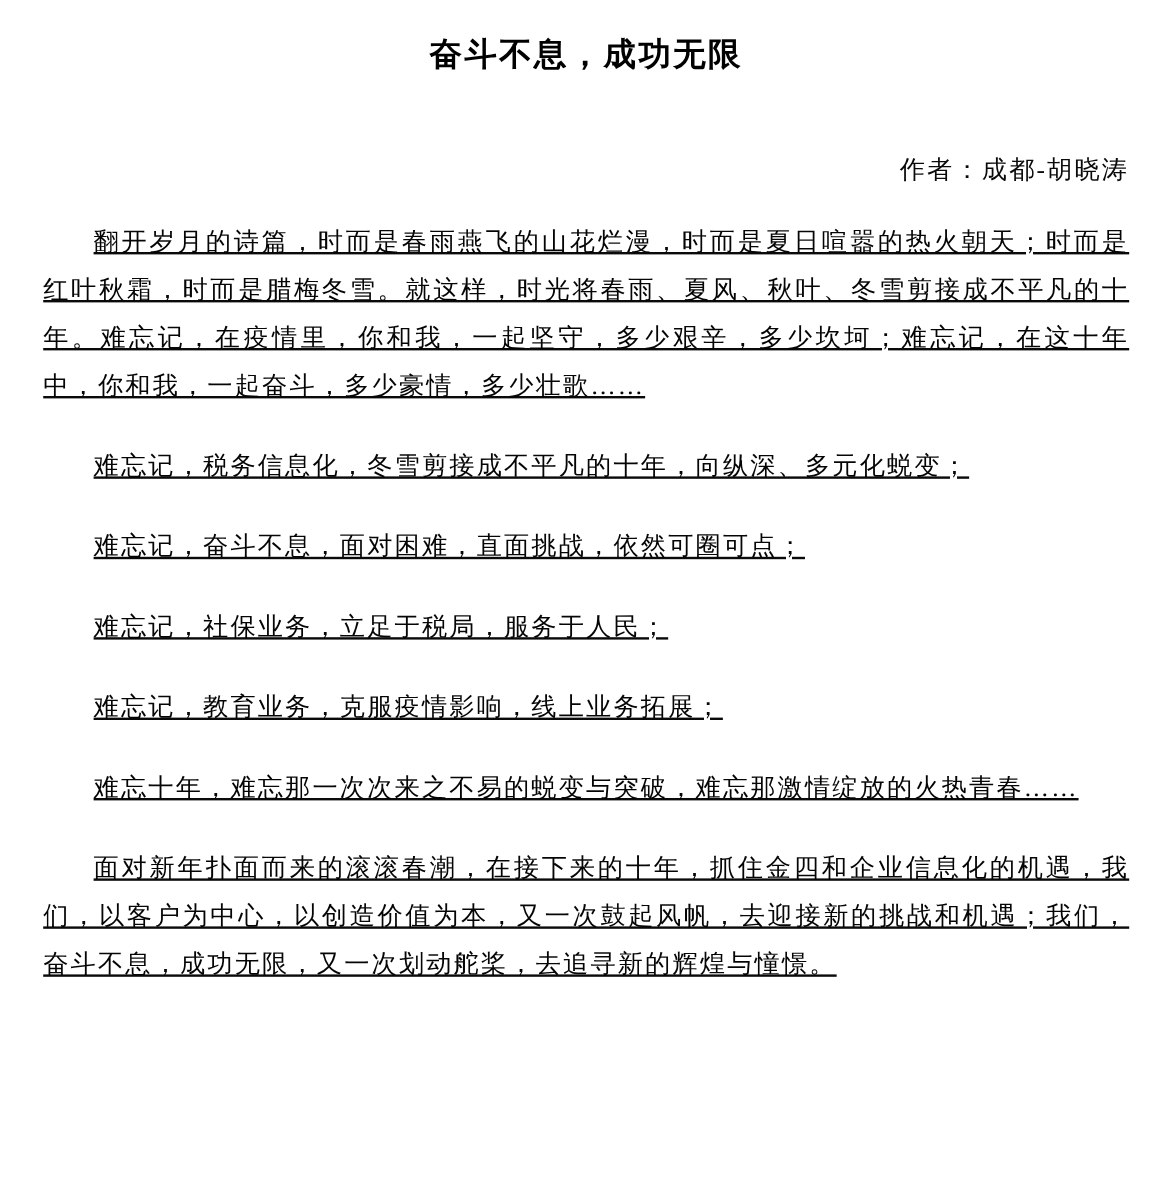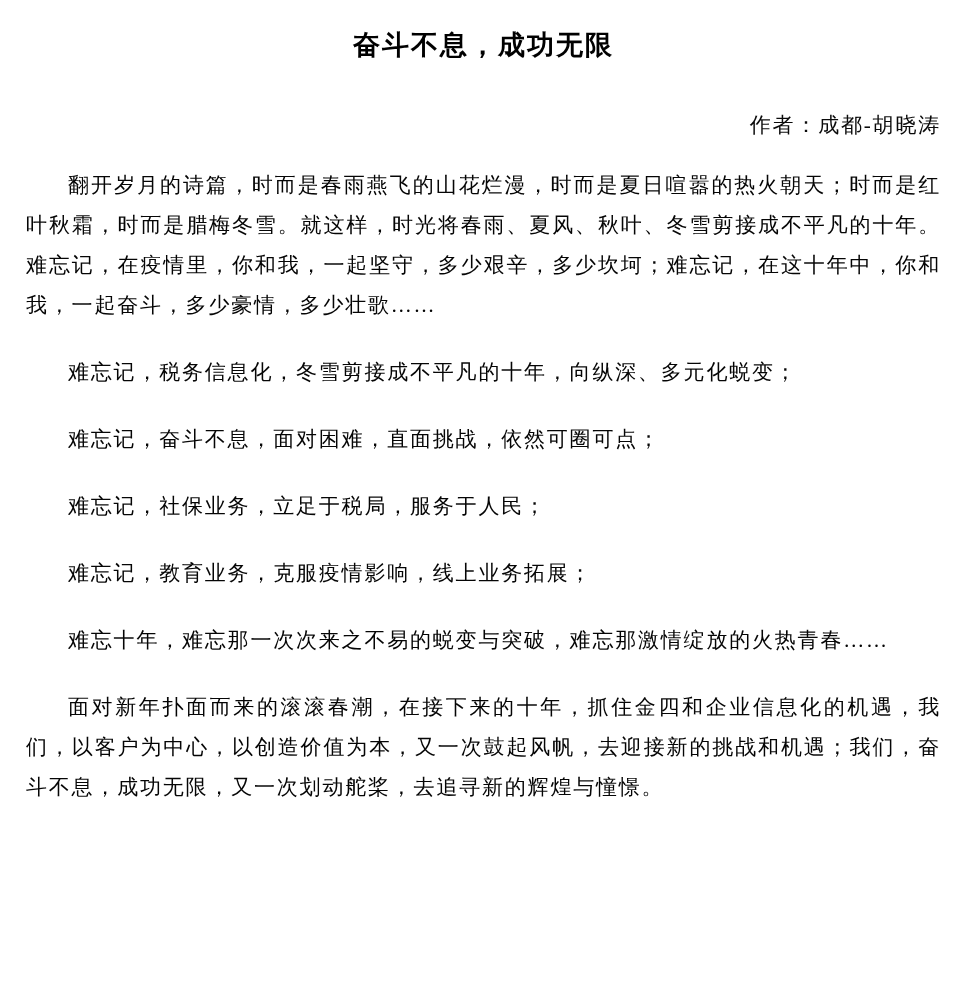--- a/index.html
+++ b/index.html
@@ -8,42 +8,43 @@
     background: #ffffff;
   }
   .page {
     position: relative;
     box-sizing: border-box;
     width: 969px;
     height: 993px;
     background: #ffffff;
     color: #0a0a0a;
     font-family: "Liberation Serif", "DejaVu Serif", serif;
-    padding: 24px 28px 0 26px;
+    padding: 24px 28px 0 36px;
     overflow: hidden;
   }
   .doc-title {
     margin: 0;
     padding-top: 4px;
     text-align: center;
     font-size: 27px;
     font-weight: 600;
     letter-spacing: 2px;
     line-height: 34px;
     color: #000000;
   }
   .author-line {
-    margin-top: 50px;
+    margin-top: 66px;
     text-align: right;
     font-size: 21px;
     letter-spacing: 1.8px;
     line-height: 26px;
   }
   .body-text {
     margin-top: 18px;
+    text-decoration: underline;
   }
   .body-text p {
     margin: 27px 0 0 0;
     font-size: 21px;
     line-height: 40px;
     letter-spacing: 1.8px;
     text-indent: 42px;
     text-align: justify;
     color: #050505;
   }

